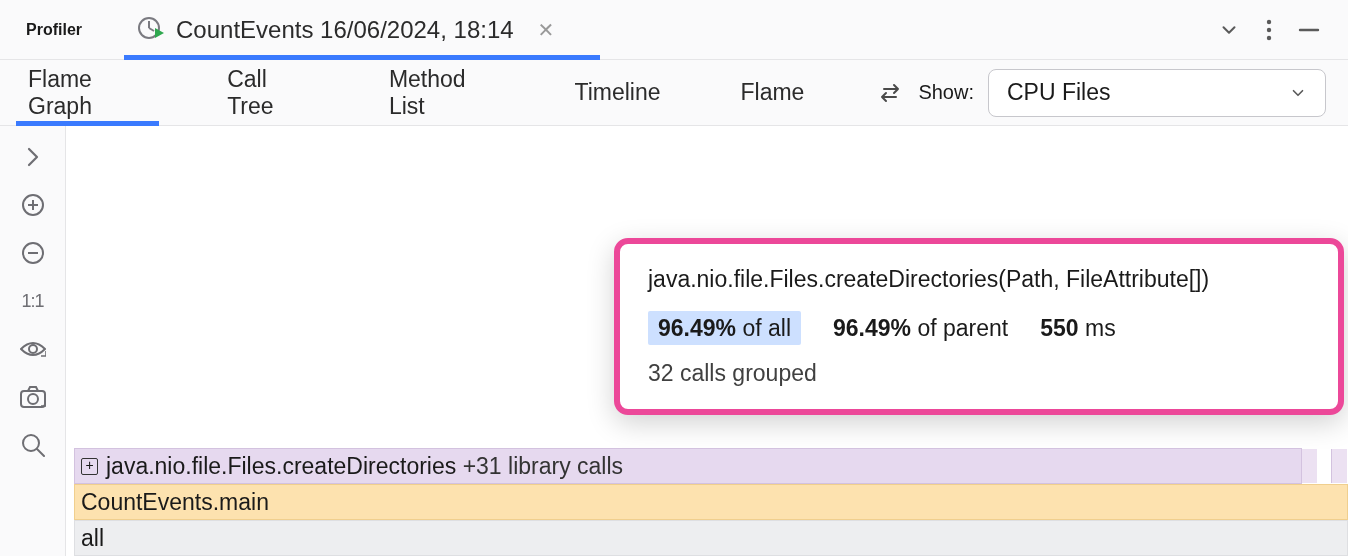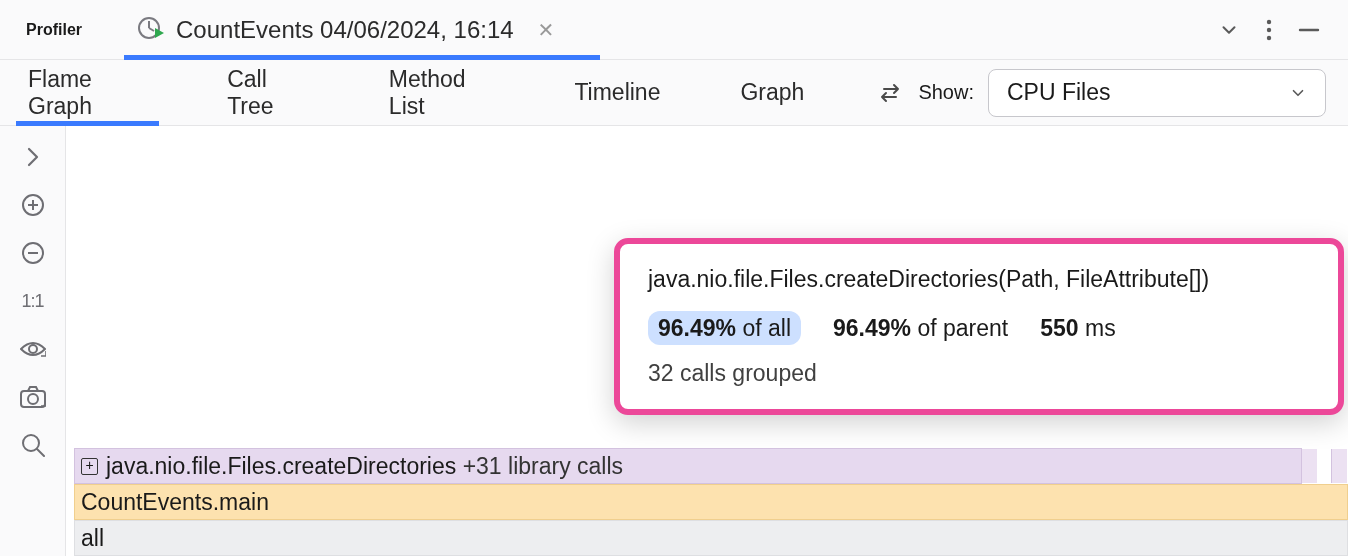--- a/index.html
+++ b/index.html
@@ -158,21 +158,21 @@
   .tooltip-stats {
     display: flex;
     align-items: center;
     gap: 32px;
     font-size: 23px;
     margin-bottom: 18px;
   }
   .stat-highlight {
     background: #cde0ff;
     padding: 4px 10px;
-    border-radius: 12px;
+    border-radius: 2px;
   }
   .stat b { font-weight: 700; }
   .tooltip-footer {
     font-size: 23px;
     color: #404040;
   }
   .flame-rows {
     position: absolute;
     bottom: 0;
     left: 8px;
@@ -237,21 +237,21 @@
   <div class="profiler-title">Profiler</div>
   <div class="session-tab">
     <span class="run-icon">
       <svg viewBox="0 0 26 26" width="26" height="26">
         <circle cx="11" cy="11" r="10" fill="none" stroke="#7a7a80" stroke-width="2"></circle>
         <line x1="11" y1="11" x2="11" y2="4" stroke="#7a7a80" stroke-width="2"></line>
         <line x1="11" y1="11" x2="16" y2="14" stroke="#7a7a80" stroke-width="2"></line>
         <polygon points="17,17 26,22 17,27" transform="translate(0,-6)" fill="#2fa84f"></polygon>
       </svg>
     </span>
-    <span>CountEvents 04/06/2024, 16:14</span>
+    <span>CountEvents 16/06/2024, 18:14</span>
     <span class="close-x">✕</span>
   </div>
   <div class="top-right">
     <span class="icon-btn">
       <svg width="22" height="22" viewBox="0 0 24 24">
           <path d="M6 9l6 6 6-6" fill="none" stroke="#5a5a5a" stroke-width="2.2" stroke-linecap="round" stroke-linejoin="round"></path>
         </svg>
     </span>
     <span class="icon-btn">
       <svg width="6" height="22" viewBox="0 0 6 22">
@@ -266,21 +266,21 @@
         </svg>
     </span>
   </div>
 </div>
 
 <div class="sub-tabs">
   <div class="sub-tab active">Flame Graph</div>
   <div class="sub-tab">Call Tree</div>
   <div class="sub-tab">Method List</div>
   <div class="sub-tab">Timeline</div>
-  <div class="sub-tab">Graph</div>
+  <div class="sub-tab">Flame</div>
   <div class="right-controls">
     <span class="icon-btn">
       <svg width="28" height="24" viewBox="0 0 28 24">
         <path d="M6 16 H20 M6 16 L10 12 M6 16 L10 20" fill="none" stroke="#4a4a4a" stroke-width="2" stroke-linecap="round" stroke-linejoin="round"></path>
         <path d="M22 8 H8 M22 8 L18 4 M22 8 L18 12" fill="none" stroke="#4a4a4a" stroke-width="2" stroke-linecap="round" stroke-linejoin="round"></path>
       </svg>
     </span>
     <span class="show-label">Show:</span>
     <div class="dropdown">
       <span>CPU Files</span>

